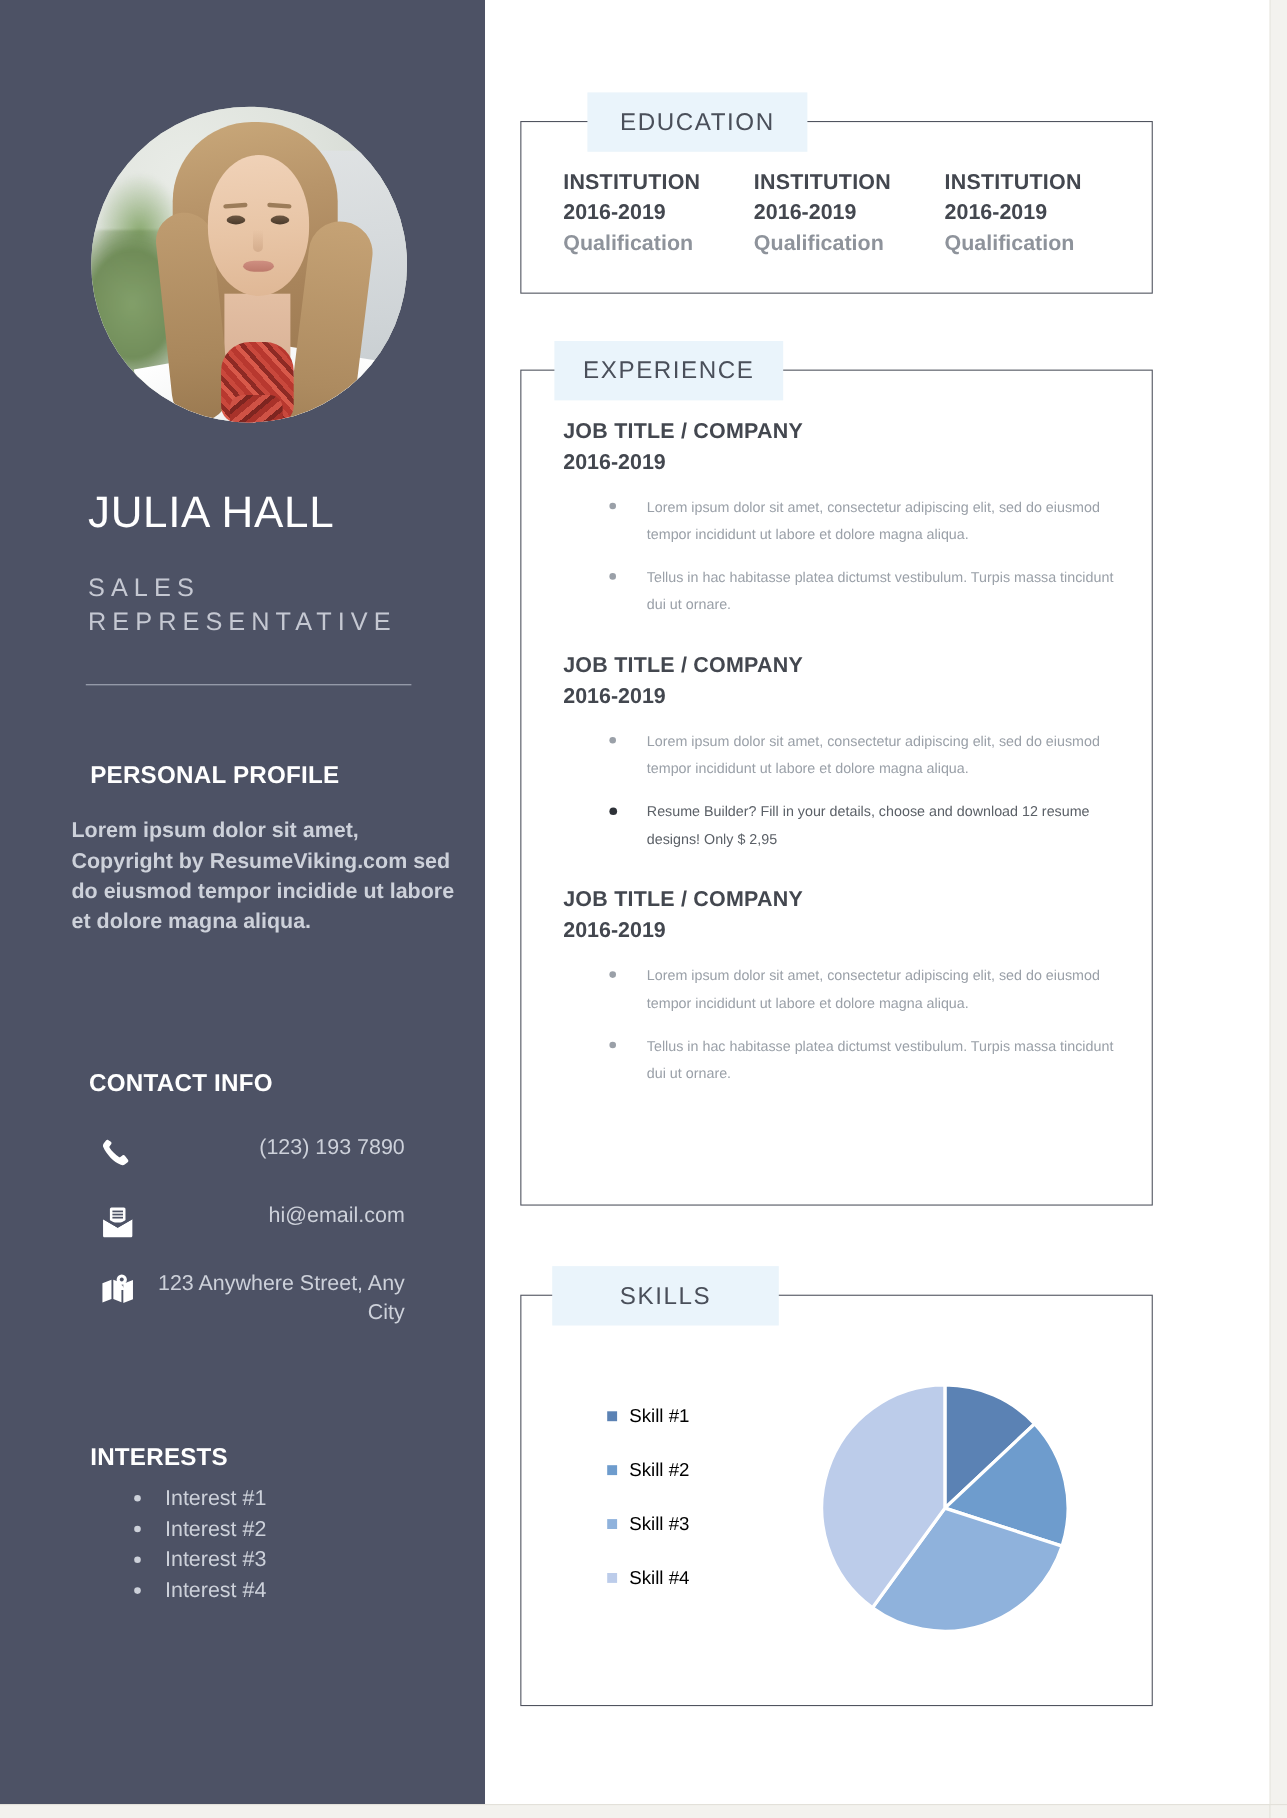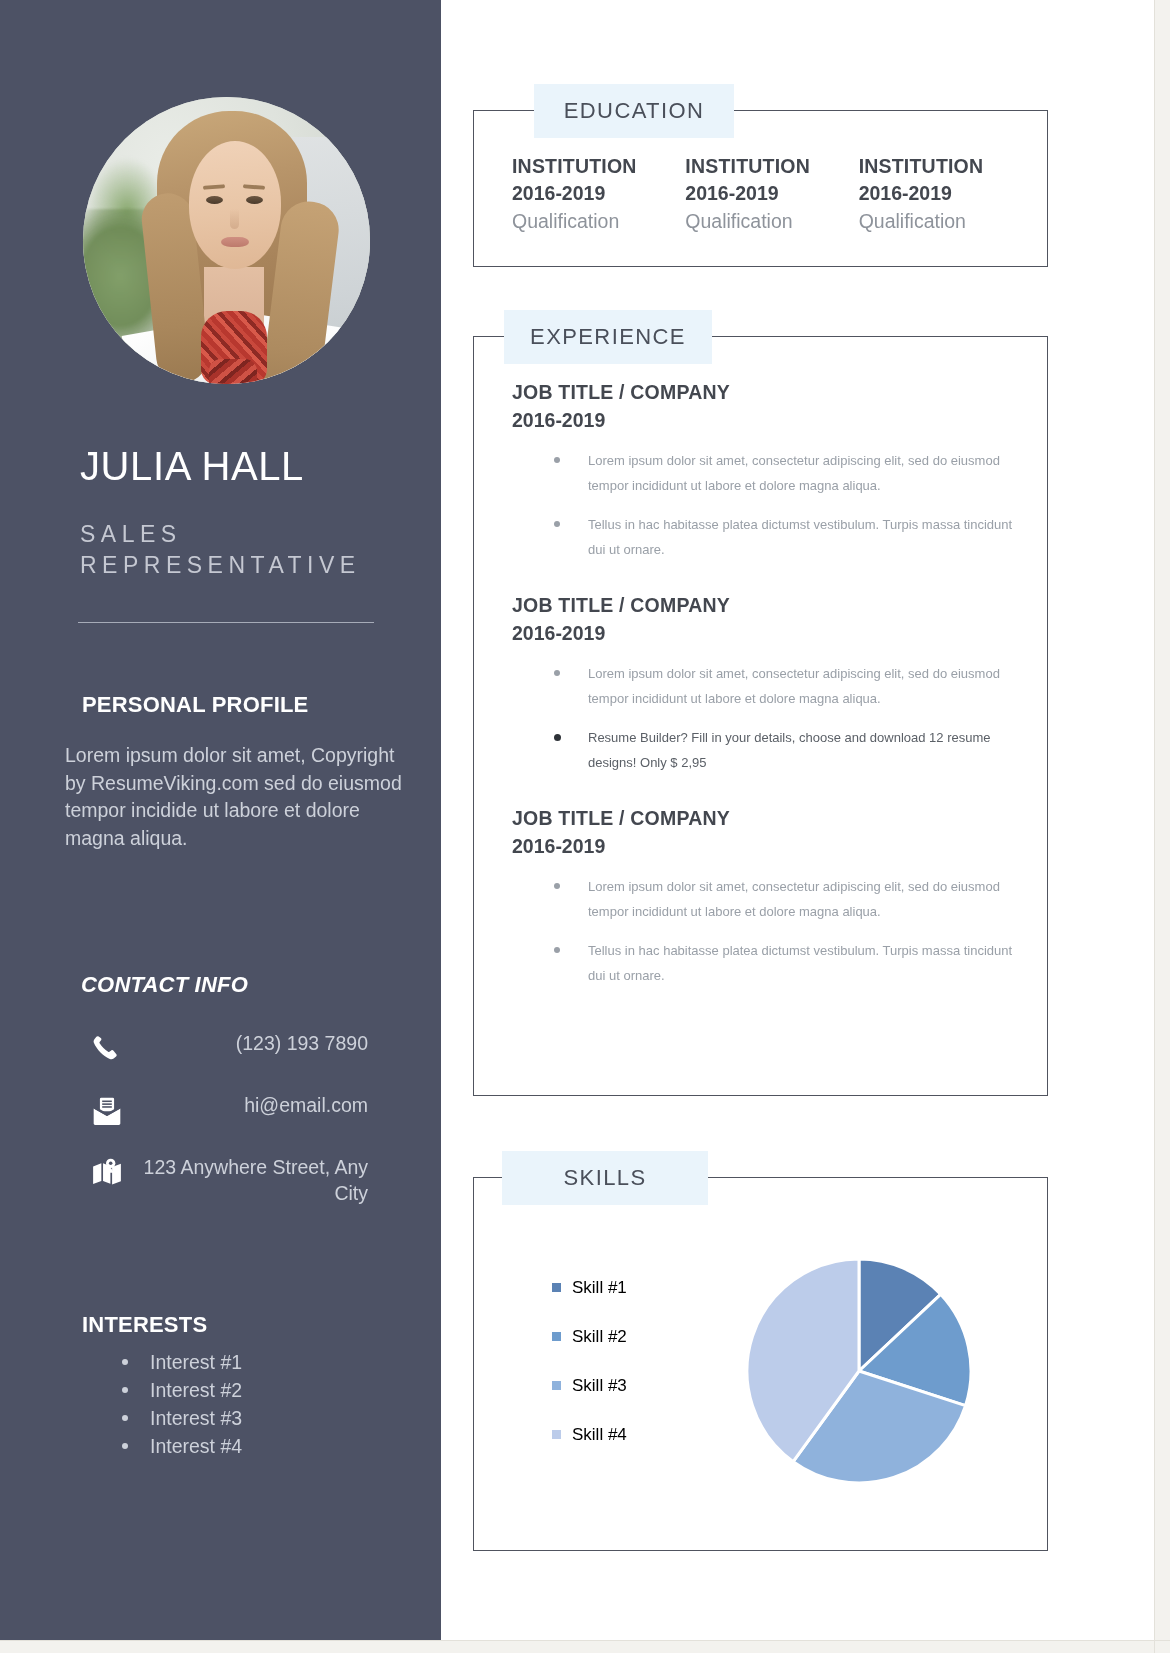--- a/index.html
+++ b/index.html
@@ -66,25 +66,25 @@
                                     #7e2520 10px, #7e2520 14px);}
 
   .name{position:absolute;left:80px;top:446px;width:340px;color:#ffffff;font-size:40px;
         font-weight:400;letter-spacing:.6px;line-height:1;}
   .role{position:absolute;left:80px;top:519px;width:340px;color:#c5c8d2;font-size:23px;
         font-weight:300;letter-spacing:5.5px;line-height:31px;}
   .hr{position:absolute;left:78px;top:622px;width:296px;height:1px;background:#a6abb8;}
 
   .side-h{position:absolute;color:#ffffff;font-size:22px;font-weight:600;letter-spacing:.2px;}
   .side-h.profile{left:82px;top:692px;}
-  .side-h.contact{left:81px;top:972px;font-style:italic;}
+  .side-h.contact{left:81px;top:972px;}
   .side-h.interests{left:82px;top:1312px;}
 
   .profile-body{position:absolute;left:65px;top:742px;width:350px;color:#cdd1da;font-size:19.5px;
-        font-weight:400;line-height:27.5px;}
+        font-weight:700;line-height:27.5px;}
 
   .contact{position:absolute;left:78px;top:1030px;width:300px;}
   .c-row{position:relative;min-height:56px;margin-bottom:6px;}
   .c-ico{position:absolute;left:12px;top:2px;width:34px;height:34px;}
   .c-txt{position:absolute;left:60px;top:0;width:230px;text-align:right;color:#cdd1da;
          font-size:19.5px;font-weight:300;line-height:26px;}
 
   .interests{position:absolute;left:100px;top:1348px;width:300px;}
   .i-row{position:relative;color:#cdd1da;font-size:19.5px;font-weight:300;line-height:28px;
          padding-left:50px;height:28px;}
@@ -101,21 +101,21 @@
   .box-title.exp{left:30px;top:-27px;width:208px;height:54px;}
   .box-title.skl{left:28px;top:-27px;width:206px;height:54px;}
 
   
   #edu{left:32px;top:110px;width:573px;height:155px;}
   .edu-grid{position:absolute;left:38px;top:42px;width:520px;display:flex;gap:0;}
   .edu-col{width:190px;}
   .edu-col.c2{width:190px;}
   .edu-inst{color:#43474f;font-size:19.5px;font-weight:600;letter-spacing:.2px;line-height:27px;}
   .edu-yr{color:#43474f;font-size:19.5px;font-weight:600;line-height:27px;}
-  .edu-q{color:#8e939b;font-size:19.5px;font-weight:400;line-height:29px;}
+  .edu-q{color:#8e939b;font-size:19.5px;font-weight:700;line-height:29px;}
 
   
   #exp{left:32px;top:336px;width:573px;height:758px;}
   .jobs{position:absolute;left:38px;top:42px;width:510px;}
   .job{margin-bottom:30px;}
   .job:last-child{margin-bottom:0;}
   .job-title{color:#43474f;font-size:19.5px;font-weight:600;letter-spacing:.2px;line-height:27px;}
   .job-yr{color:#43474f;font-size:19.5px;font-weight:600;line-height:28px;}
   .blist{margin:0;padding:0;list-style:none;}
   .bl{position:relative;padding-left:76px;color:#9aa0a8;font-size:13px;font-weight:300;

